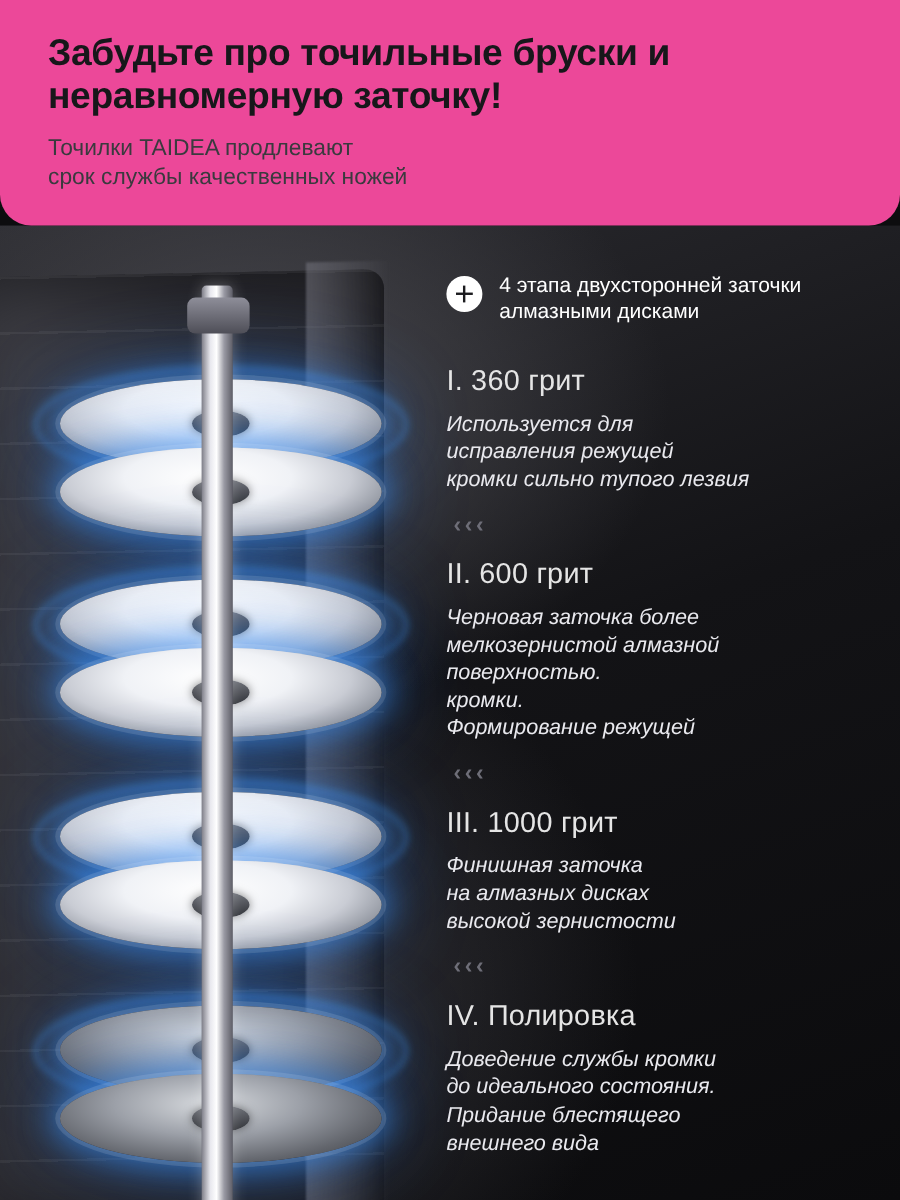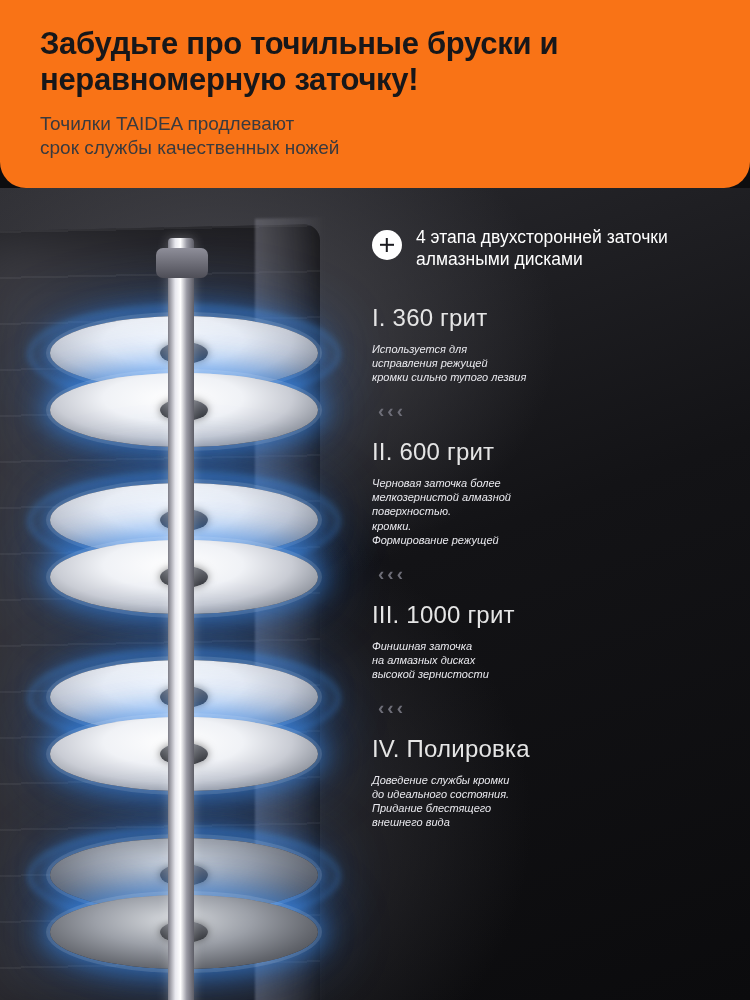--- a/index.html
+++ b/index.html
@@ -14,21 +14,21 @@
     width: 750px; height: 1000px;
     background: #0d0d0f;
     overflow: hidden;
   }
 
   
   .header-card {
     position: absolute;
     top: 0; left: 0;
     width: 750px; height: 188px;
-    background: #f97316;
+    background: #ec4899;
     border-bottom-left-radius: 26px;
     border-bottom-right-radius: 26px;
     padding: 26px 40px 0 40px;
     z-index: 12;
   }
   .headline {
     font-size: 31px;
     line-height: 1.16;
     font-weight: bold;
     color: #17171a;
@@ -175,21 +175,21 @@
   .stage { margin-bottom: 6px; }
   .stage-title {
     color: #e5e5e5;
     font-size: 24px;
     font-weight: normal;
     letter-spacing: .2px;
     margin-bottom: 10px;
   }
   .stage-desc {
     color: #e9e9ee;
-    font-size: 11px;
+    font-size: 18px;
     line-height: 1.28;
     font-style: italic;
   }
   .stage-desc .line { display: block; }
 
   .chevrons {
     margin: 16px 0 16px 6px;
     color: #6e6e78;
     font-size: 19px;
     letter-spacing: 3px;

